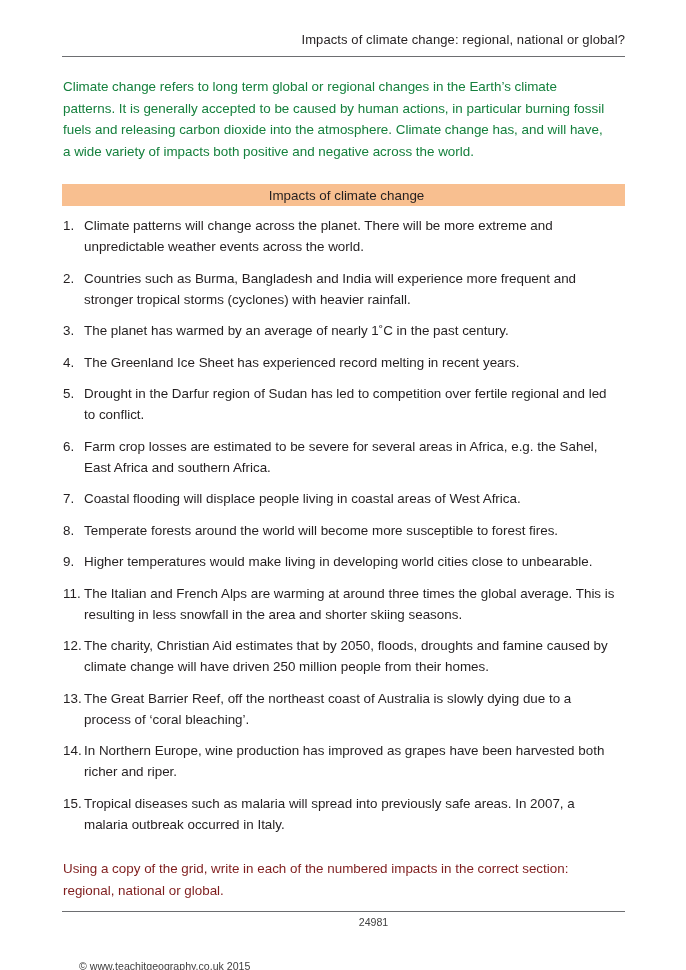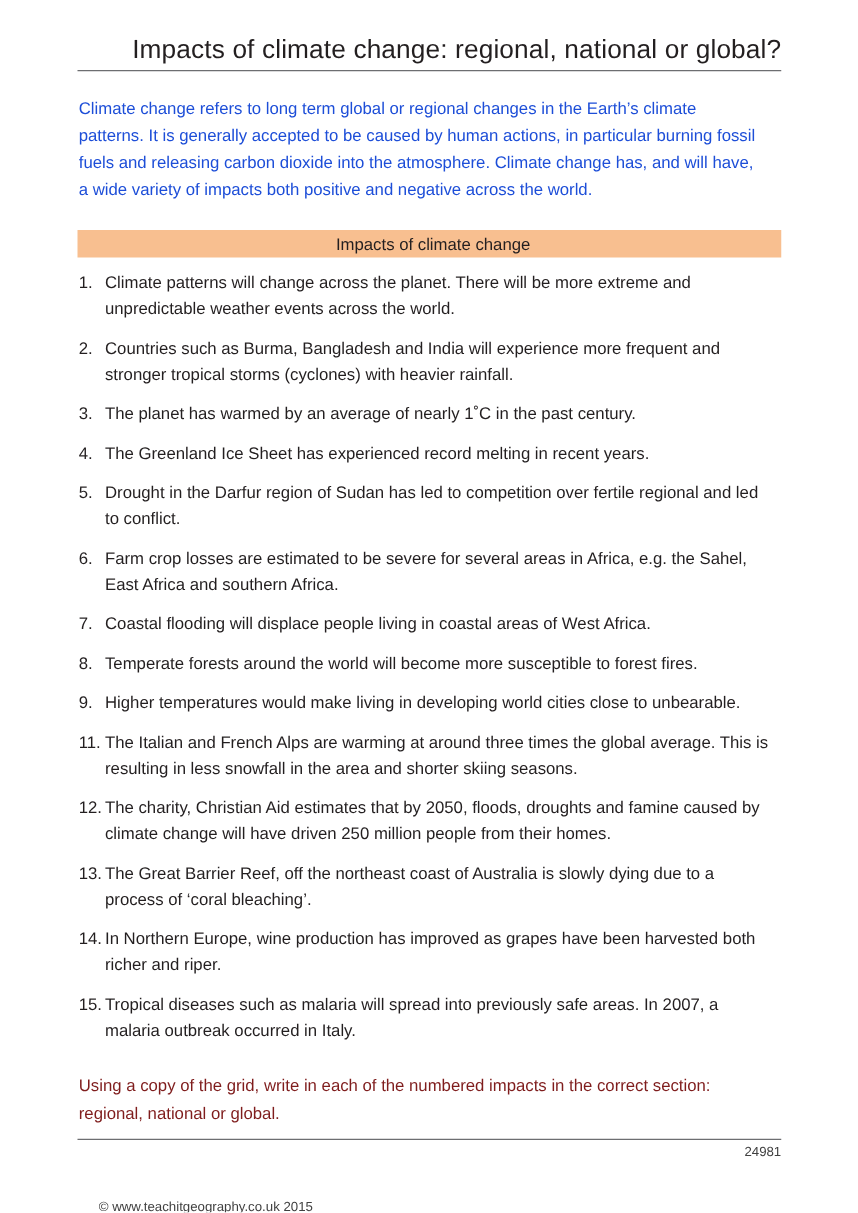--- a/index.html
+++ b/index.html
@@ -21,42 +21,42 @@
   }
 
   
   .doc-header {
     position: absolute;
     left: 62px;
     top: 30px;
     width: 563px;
   }
   .doc-title {
-    font-size: 21px;
+    font-size: 13px;
     line-height: 20px;
     text-align: right;
     color: #231f20;
     font-weight: 400;
     letter-spacing: 0.1px;
     padding-bottom: 6px;
   }
   .header-rule {
     border-bottom: 1.3px solid #6d6e71;
     width: 100%;
   }
 
   
   .intro {
     position: absolute;
     left: 63px;
     top: 76px;
     width: 545px;
     font-size: 13.4px;
     line-height: 21.5px;
-    color: #1d4ed8;
+    color: #15803d;
   }
 
   
   .section-bar {
     position: absolute;
     left: 62px;
     width: 563px;
     height: 22px;
     background: #f8bf90;
     box-sizing: border-box;
@@ -132,21 +132,21 @@
     left: 17px;
     top: 0;
     white-space: nowrap;
     margin-top: 44px;
   }
   .footer-center {
     position: absolute;
     left: 0;
     top: 0;
     width: 100%;
-    text-align: right;
+    text-align: center;
     padding-left: 60px;
     box-sizing: border-box;
   }
 </style>
 </head>
 <body>
 
 <div class="page">
 
   <div class="doc-header">

